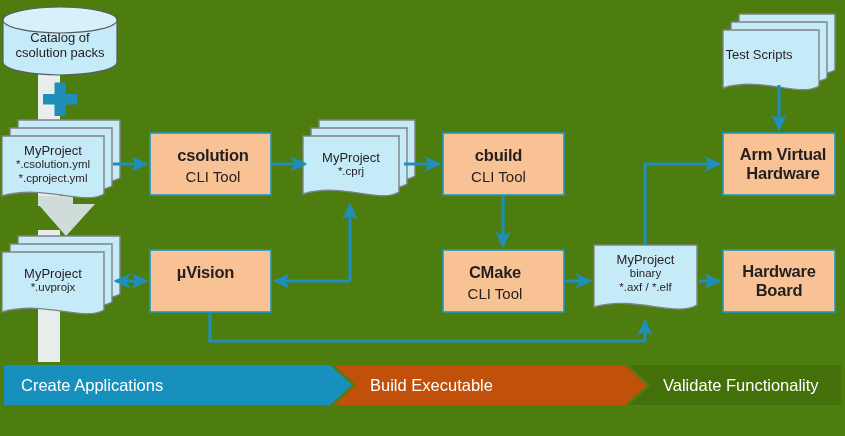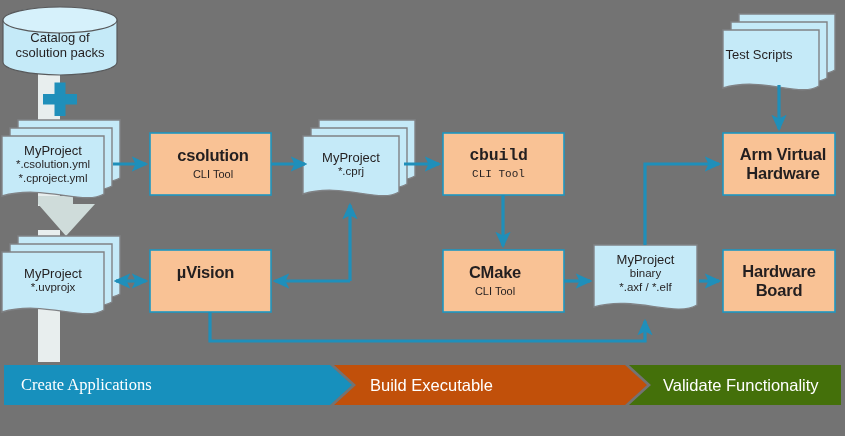--- a/index.html
+++ b/index.html
@@ -8,21 +8,21 @@
     background: #ffffff;
   }
   body {
     font-family: "Liberation Sans", sans-serif;
     -webkit-font-smoothing: antialiased;
   }
   #canvas {
     position: relative;
     width: 845px;
     height: 436px;
-    background: #737373;
+    background: #4d7c0f;
     overflow: hidden;
   }
   #vector {
     position: absolute;
     left: 0;
     top: 0;
     width: 845px;
     height: 436px;
   }
   .lbl {
@@ -31,21 +31,21 @@
     color: #231f20;
     line-height: 1.18;
     pointer-events: none;
   }
   .tool-title {
     font-size: 16.5px;
     font-weight: bold;
     letter-spacing: -0.2px;
   }
   .tool-sub {
-    font-size: 11px;
+    font-size: 15px;
     font-weight: normal;
   }
   .doc-title {
     font-size: 13px;
     font-weight: normal;
   }
   .doc-sub {
     font-size: 11.5px;
     font-weight: normal;
   }
@@ -179,21 +179,21 @@
   <div class="lbl" style="left:150px; top:146px; width:126px;">
     <div class="tool-title">csolution</div>
     <div class="tool-sub" style="margin-top:3px;">CLI Tool</div>
   </div>
 
   <div class="lbl" style="left:303px; top:150px; width:96px;">
     <div class="doc-title">MyProject</div>
     <div class="doc-sub">*.cprj</div>
   </div>
 
-  <div class="lbl" style="left:443px; top:146px; width:111px;font-family:Liberation Mono, monospace;">
+  <div class="lbl" style="left:443px; top:146px; width:111px;">
     <div class="tool-title">cbuild</div>
     <div class="tool-sub" style="margin-top:3px;">CLI Tool</div>
   </div>
 
   <div class="lbl" style="left:150px; top:263px; width:111px;">
     <div class="tool-title">µVision</div>
   </div>
 
   <div class="lbl" style="left:443px; top:263px; width:104px;">
     <div class="tool-title">CMake</div>
@@ -219,17 +219,17 @@
     <div class="tool-title">Hardware</div>
     <div class="tool-title">Board</div>
   </div>
 
   <svg style="position:absolute; left:0; top:365px; width:845px; height:40px;" viewBox="0 0 845 40" xmlns="http://www.w3.org/2000/svg">
     <path d="M 4 0 L 330 0 L 352 20 L 330 40 L 4 40 Z" fill="#1790bd"></path>
     <path d="M 334 0 L 625 0 L 647 20 L 625 40 L 334 40 L 356 20 Z" fill="#c1500a"></path>
     <path d="M 629 0 L 841 0 L 841 40 L 629 40 L 651 20 Z" fill="#44700a"></path>
   </svg>
 
-  <div class="banner-text" style="left:21px; top:377px;font-family:Liberation Serif, serif;">Create Applications</div>
+  <div class="banner-text" style="left:21px; top:377px;">Create Applications</div>
   <div class="banner-text" style="left:370px; top:377px;">Build Executable</div>
   <div class="banner-text" style="left:663px; top:377px;">Validate Functionality</div>
 
 </div>
 
 </body></html>

